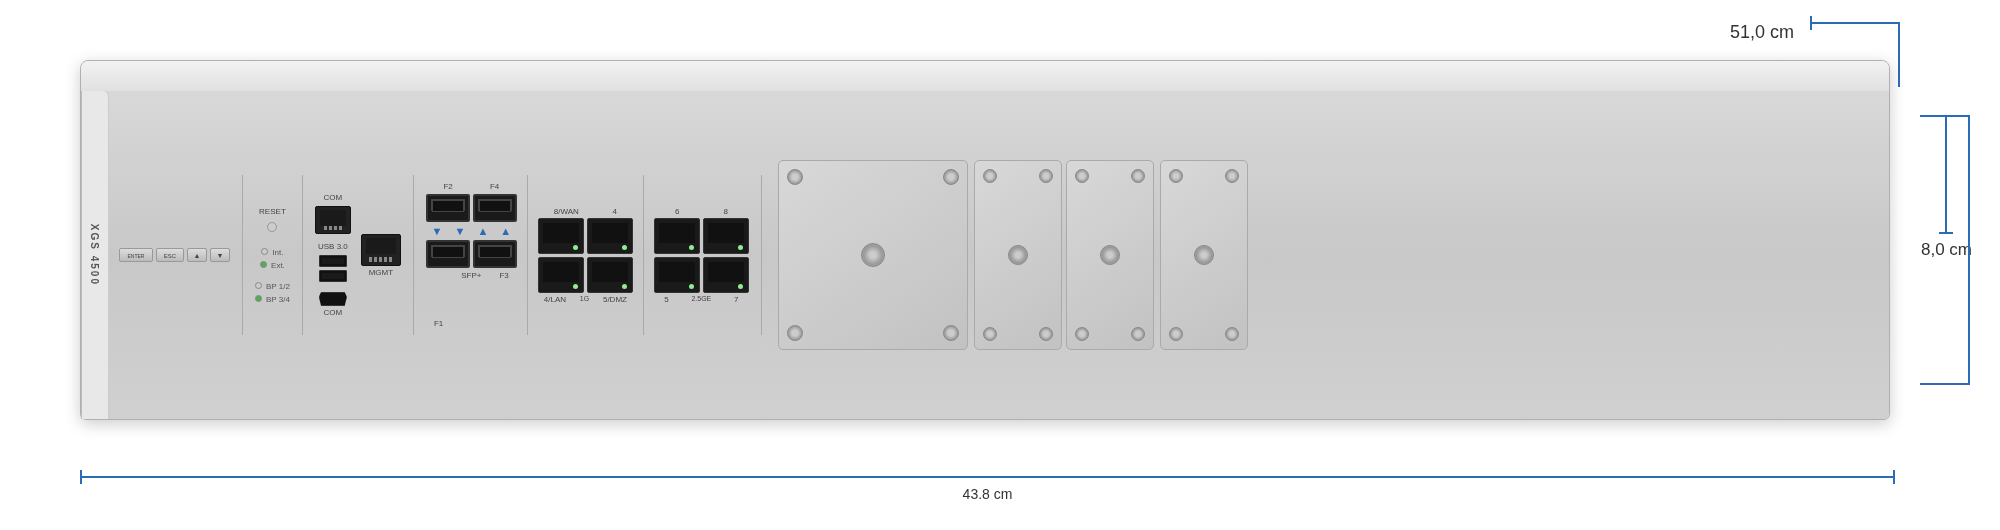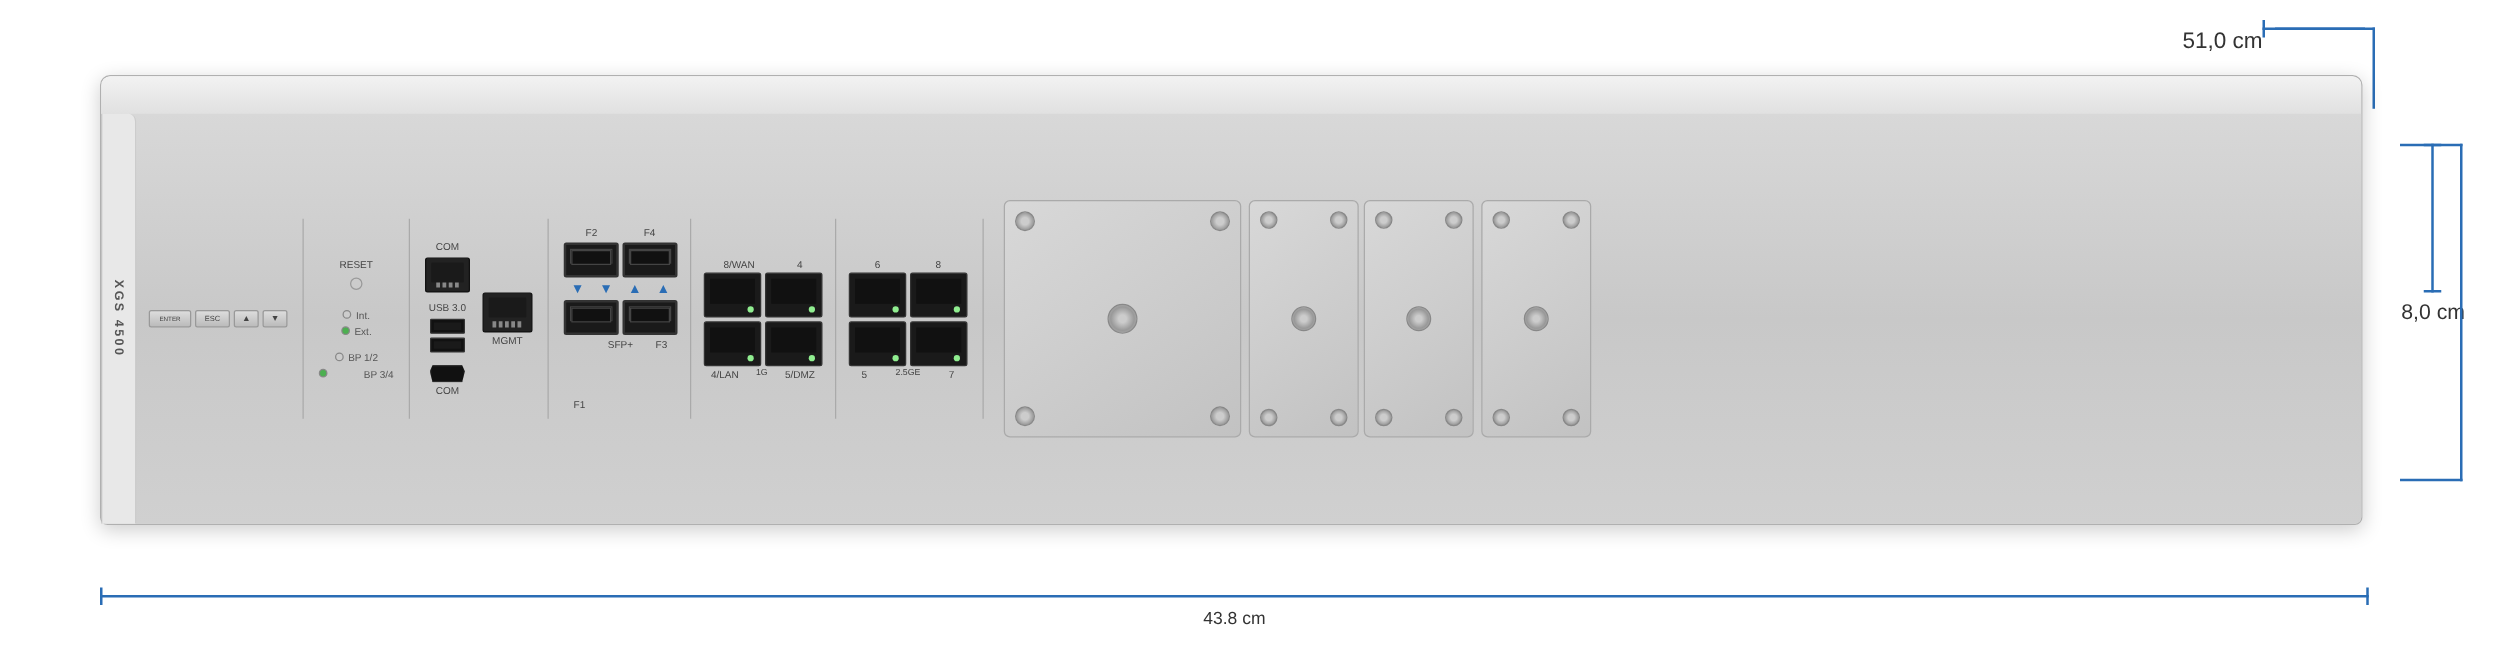--- a/index.html
+++ b/index.html
@@ -238,21 +238,21 @@
       height: 5px;
       border-radius: 50%;
     }
     .eth-led.left { left: 5px; background: transparent; }
     .eth-led.right { right: 5px; background: #90EE90; }
   </style>
 </head>
 <body>
 
 <div style="position:absolute; top:22px; right:100px;">
-  <div style="display:flex; align-items:flex-start; gap:0;">
+  <div style="display:flex; align-items:flex-start; gap:16px;">
     <div style="font-size:18px; color:#333;">51,0 cm</div>
     <div style="position:relative; width:90px; height:70px;">
 
       <div style="position:absolute; top:0; right:0; width:80px; height:2px; background:#2a6db5;"></div>
       <div style="position:absolute; top:0; right:0; width:2px; height:65px; background:#2a6db5;"></div>
 
       <div style="position:absolute; top:-6px; left:0; width:2px; height:14px; background:#2a6db5;"></div>
 
       <div style="position:absolute; top:0; left:0; width:82px; height:2px; background:#2a6db5;"></div>
     </div>
@@ -317,21 +317,21 @@
           <div class="led led-green"></div>
           <span style="font-size:8px; color:#555;">Ext.</span>
         </div>
         <div style="height:4px;"></div>
         <div class="led-row">
           <div class="led" style="background:#ccc;"></div>
           <span style="font-size:8px; color:#555;">BP 1/2</span>
         </div>
         <div class="led-row">
           <div class="led led-green"></div>
-          <span style="font-size:8px; color:#555;margin-left:25px;">BP 3/4</span>
+          <span style="font-size:8px; color:#555;">BP 3/4</span>
         </div>
       </div>
 
       <div style="width:1px; height:160px; background:#aaa; margin:0 6px;"></div>
 
       <div style="display:flex; flex-direction:column; align-items:center; gap:4px;">
         <div style="font-size:8px; color:#444;">COM</div>
 
         <div class="rj45">
           <div class="rj45-pins">

